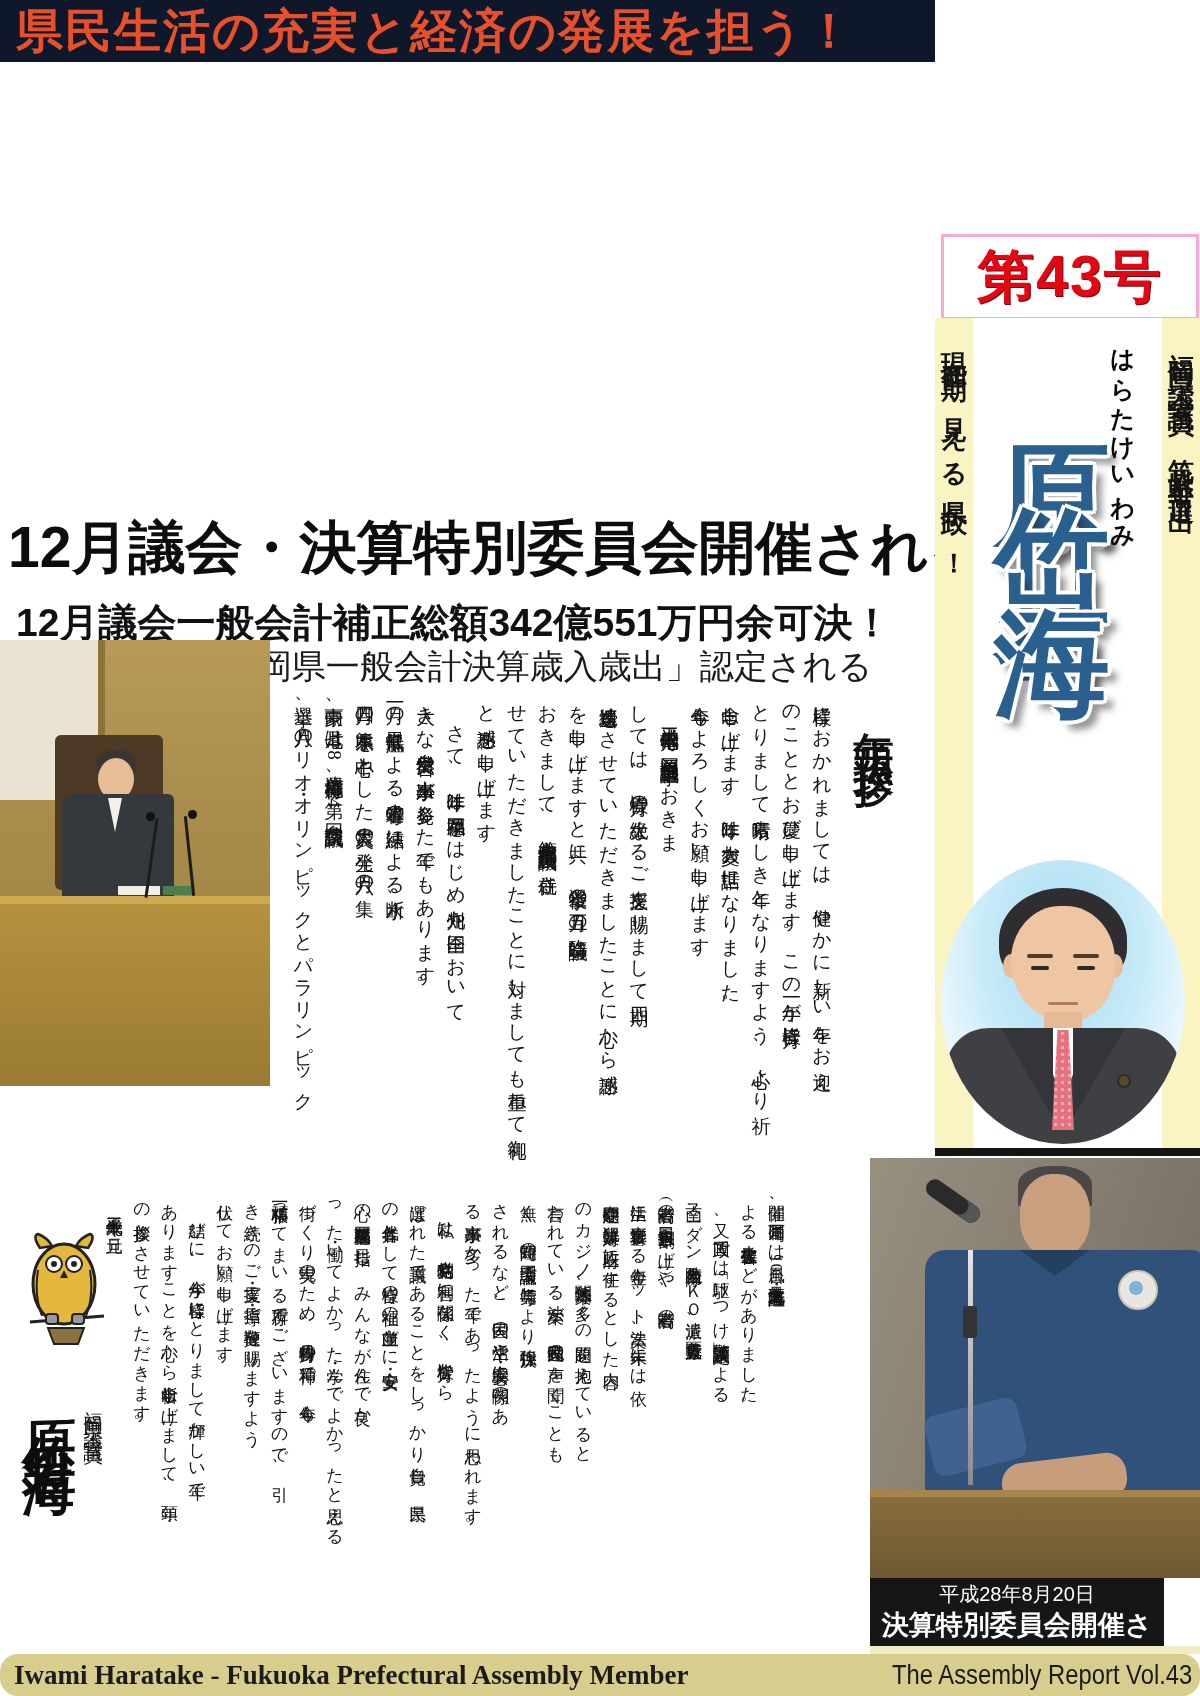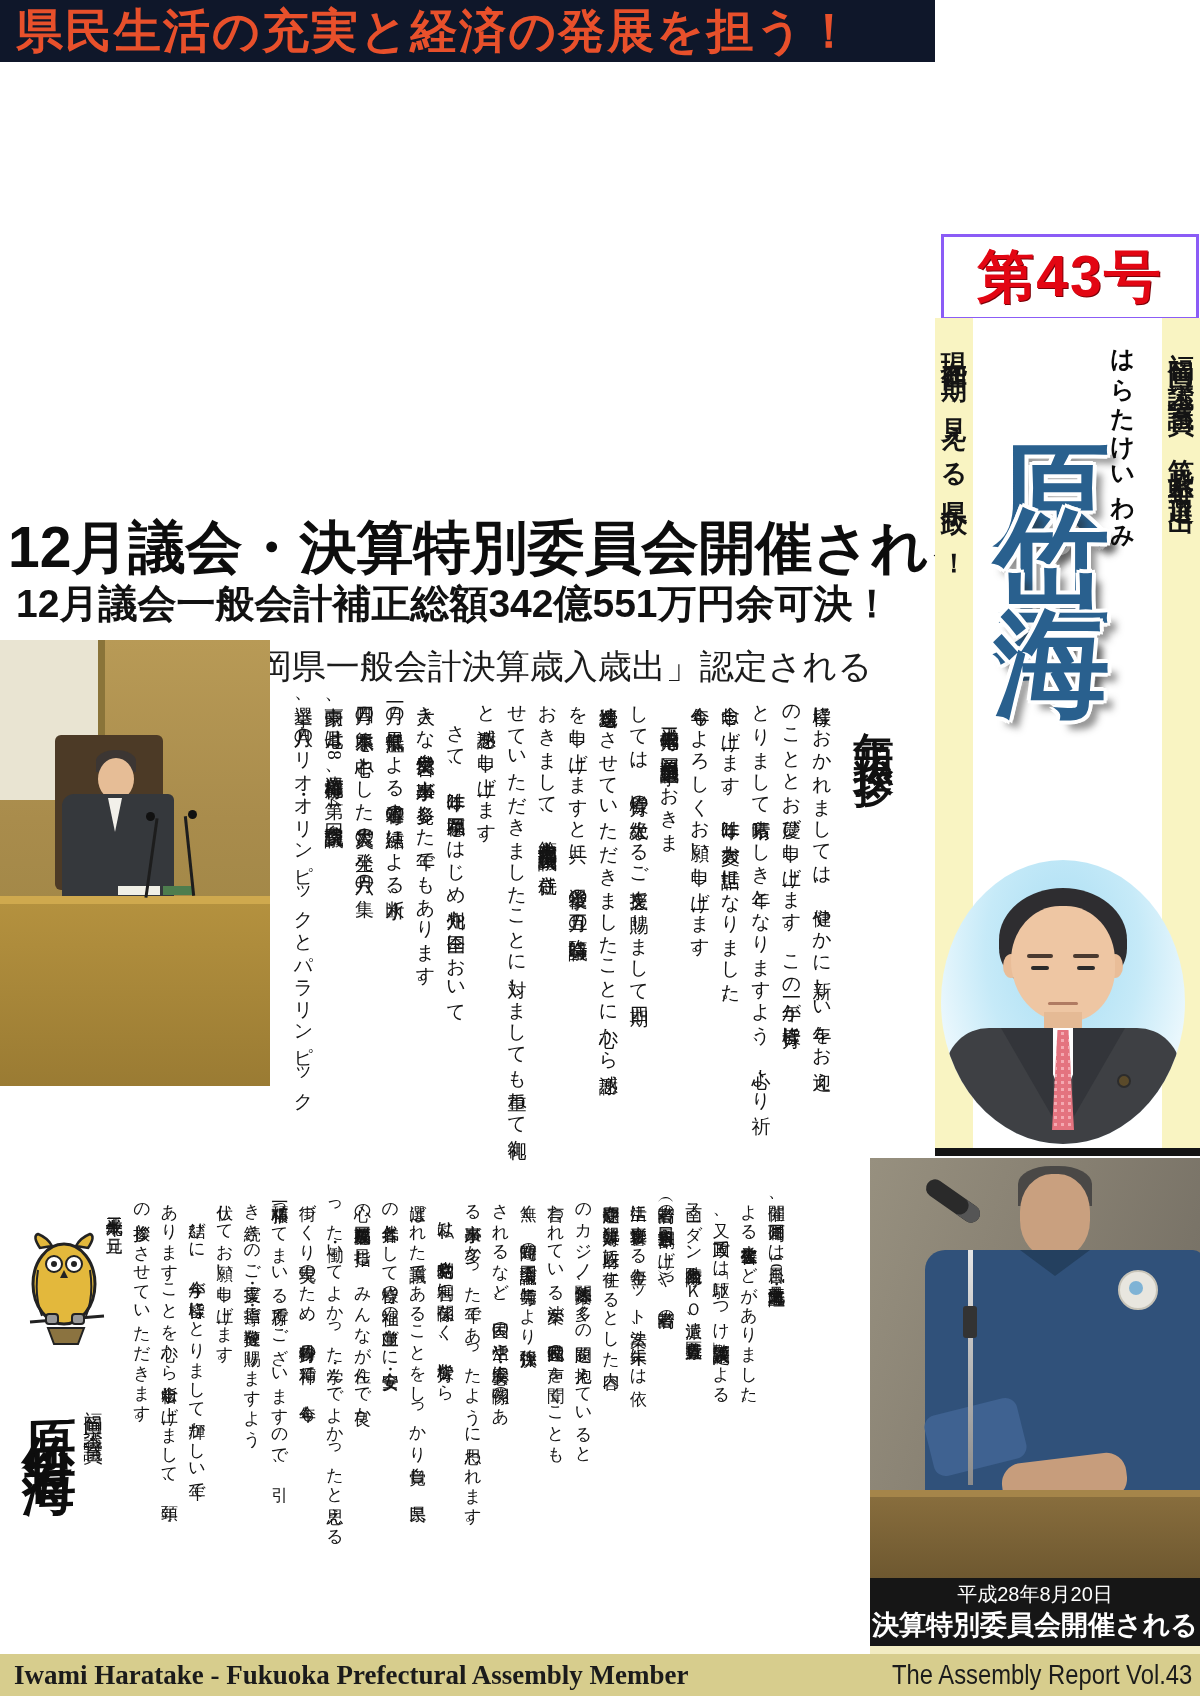--- a/index.html
+++ b/index.html
@@ -8,21 +8,21 @@
   .abs{position:absolute;}
   .vert{writing-mode:vertical-rl;}
 
   
   .banner{left:0;top:0;width:935px;height:62px;background:#0f172a;display:flex;align-items:center;}
   .banner-text{padding-left:16px;font-size:47px;font-weight:700;color:#e8502b;letter-spacing:2px;white-space:nowrap;}
 
   
   .masthead{left:937px;top:0;width:263px;height:232px;background:#2d5e8a;display:flex;align-items:center;justify-content:center;}
   .masthead-title{font-family:"Liberation Sans",sans-serif;font-weight:800;color:#fff;font-size:104px;line-height:111px;letter-spacing:10px;text-align:center;white-space:pre-line;}
-  .issue-box{left:941px;top:234px;width:252px;height:80px;background:#fff;border:3px solid #8b5cf6;display:flex;align-items:center;justify-content:center;}
+  .issue-box{left:941px;top:234px;width:252px;height:80px;background:#fff;border:3px solid #f9a8d4;display:flex;align-items:center;justify-content:center;}
   .issue-text{font-family:"Liberation Sans",sans-serif;font-weight:800;font-size:57px;color:#e30613;letter-spacing:2px;text-shadow:1px 1px 0 #7a0008;}
 
   
   .shrine{left:0;top:62px;width:935px;height:440px;overflow:hidden;
     background:linear-gradient(180deg,#5f6e52 0%,#718061 30%,#8b927b 55%,#a8a691 72%,#b7b19c 84%,#beb7a2 100%);}
   .canopy{position:absolute;left:0;top:-30px;width:935px;height:330px;opacity:.95;
     background:
       radial-gradient(closest-side at 12% 35%,#2e3d26 60%,transparent),
       radial-gradient(closest-side at 38% 18%,#3c4c2e 65%,transparent),
       radial-gradient(closest-side at 62% 30%,#31422a 60%,transparent),
@@ -41,21 +41,21 @@
   .lantern{position:absolute;background:#8f8d82;border-radius:8px 8px 3px 3px;box-shadow:0 -8px 0 -2px #77756b;}
   .brace{position:absolute;background:#a08a5e;border-radius:4px;}
   .path{position:absolute;left:250px;top:372px;width:440px;height:68px;background:#b9b3a0;
         background-image:linear-gradient(#a9a390 1px,transparent 1px),linear-gradient(90deg,#a9a390 1px,transparent 1px);
         background-size:42px 18px;}
   .shrine-caption{position:absolute;left:12px;top:408px;color:#fff;font-family:"Liberation Sans",sans-serif;font-size:20px;
         text-shadow:1px 1px 2px #222,0 0 4px #333;}
 
   
   .headline1{left:8px;top:510px;width:880px;font-family:"Liberation Sans",sans-serif;font-weight:900;font-size:57px;color:#0d0d0d;white-space:nowrap;}
-  .headline2{left:16px;top:577px;width:880px;font-family:"Liberation Sans",sans-serif;font-weight:800;font-size:39px;color:#111;white-space:nowrap;}
+  .headline2{left:16px;top:596px;width:880px;font-family:"Liberation Sans",sans-serif;font-weight:800;font-size:39px;color:#111;white-space:nowrap;}
   .headline3{left:16px;top:644px;width:880px;font-family:"Liberation Sans",sans-serif;font-weight:500;font-size:34px;color:#1c1c1c;white-space:nowrap;}
 
   
   .sidebar{left:935px;top:318px;width:265px;height:830px;background:#fff;}
   .strip{position:absolute;top:0;width:38px;height:830px;background:#f9f4c2;}
   .strip .vert{margin:14px auto 0 auto;font-size:26px;color:#141414;font-weight:600;white-space:nowrap;}
   .strip-left{left:0;}
   .strip-right{right:0;}
   .name-col{position:absolute;left:60px;top:14px;writing-mode:vertical-rl;
     font-family:"Liberation Sans",sans-serif;font-weight:800;font-size:116px;line-height:1;letter-spacing:16px;color:#29608e;
@@ -119,28 +119,28 @@
   .in-body{position:absolute;left:55px;top:92px;width:278px;height:252px;background:#30517a;border-radius:20px 10px 0 0;}
   .in-collar{position:absolute;left:150px;top:92px;width:70px;height:26px;background:#24405f;clip-path:polygon(0 0,100% 0,50% 100%);}
   .in-sleeve{position:absolute;left:58px;top:248px;width:95px;height:62px;background:#3f6291;border-radius:12px;transform:rotate(-14deg);}
   .in-badge{position:absolute;left:248px;top:112px;width:36px;height:36px;border-radius:50%;background:#e8e6df;border:2px solid #c8c4b8;}
   .in-badge::after{content:"";position:absolute;left:9px;top:9px;width:14px;height:14px;border-radius:50%;background:#7fb3d5;}
   .in-arm{position:absolute;left:132px;top:300px;width:125px;height:46px;background:#c79d7c;border-radius:20px;transform:rotate(-7deg);}
   .in-pole{position:absolute;left:98px;top:92px;width:5px;height:235px;background:linear-gradient(#e6e6e6,#8a8a8a);}
   .in-joint{position:absolute;left:93px;top:148px;width:14px;height:32px;background:#333;border-radius:3px;}
   .in-michead{position:absolute;left:52px;top:34px;width:62px;height:18px;background:#2a2a2a;border-radius:9px;transform:rotate(35deg);box-shadow:inset -14px 0 0 #555;}
   .in-podium{position:absolute;left:0;top:332px;width:330px;height:88px;background:linear-gradient(#8a6f3e,#6e5830);box-shadow:inset 0 7px 0 #a5854a;}
-  .inspection-caption{left:870px;top:1578px;width:330px;height:68px;background:#161616;color:#fff;text-align:center;
+  .inspection-caption{left:870px;top:1578px;width:294px;height:68px;background:#161616;color:#fff;text-align:center;
      font-family:"Liberation Sans",sans-serif;padding-top:2px;box-sizing:border-box;}
   .inspection-caption .l1{font-size:20px;line-height:28px;}
   .inspection-caption .l2{font-size:27px;line-height:34px;font-weight:700;}
   .pale-strip{left:870px;top:1646px;width:330px;height:8px;background:#f2ecc2;}
 
   
-  .footer{left:0;top:1654px;width:1200px;height:42px;background:#d7cd8d;}
+  .footer{left:0;top:1654px;width:1200px;height:42px;background:#d7cd8d;border-radius:18px;}
   .footer-left{position:absolute;left:14px;top:0;font-family:"Liberation Serif",serif;font-weight:700;font-size:27px;line-height:42px;color:#1b1b1b;}
   .footer-right{position:absolute;right:8px;top:0;font-family:"Liberation Sans",sans-serif;font-size:28px;line-height:42px;color:#1b1b1b;transform:scaleX(.85);transform-origin:right center;}
 </style>
 </head>
 <body>
 
 <div class="page">
 
   <div class="abs banner">
     <div class="banner-text">県民生活の充実と経済の発展を担う！</div>

